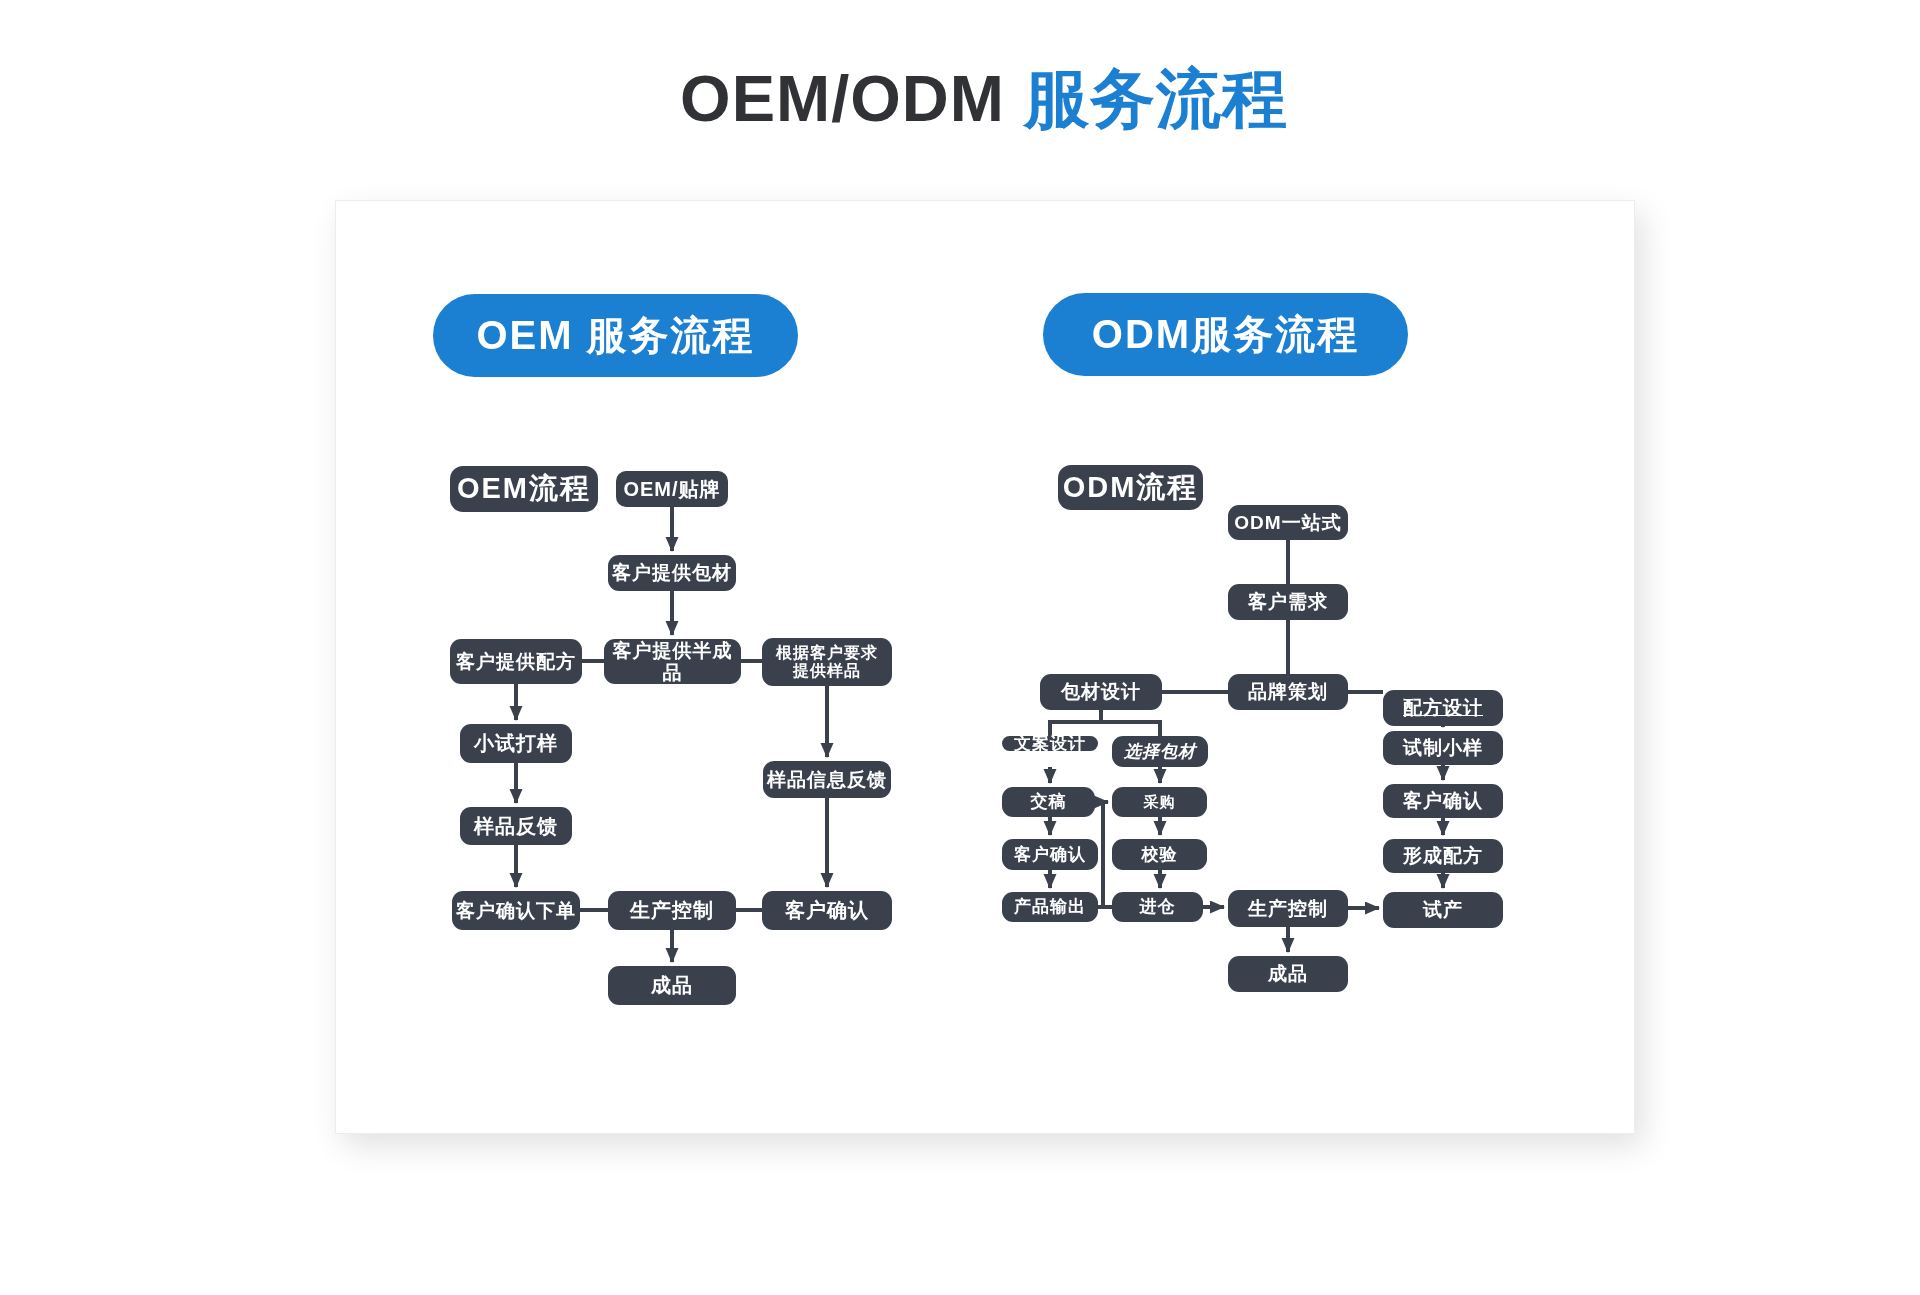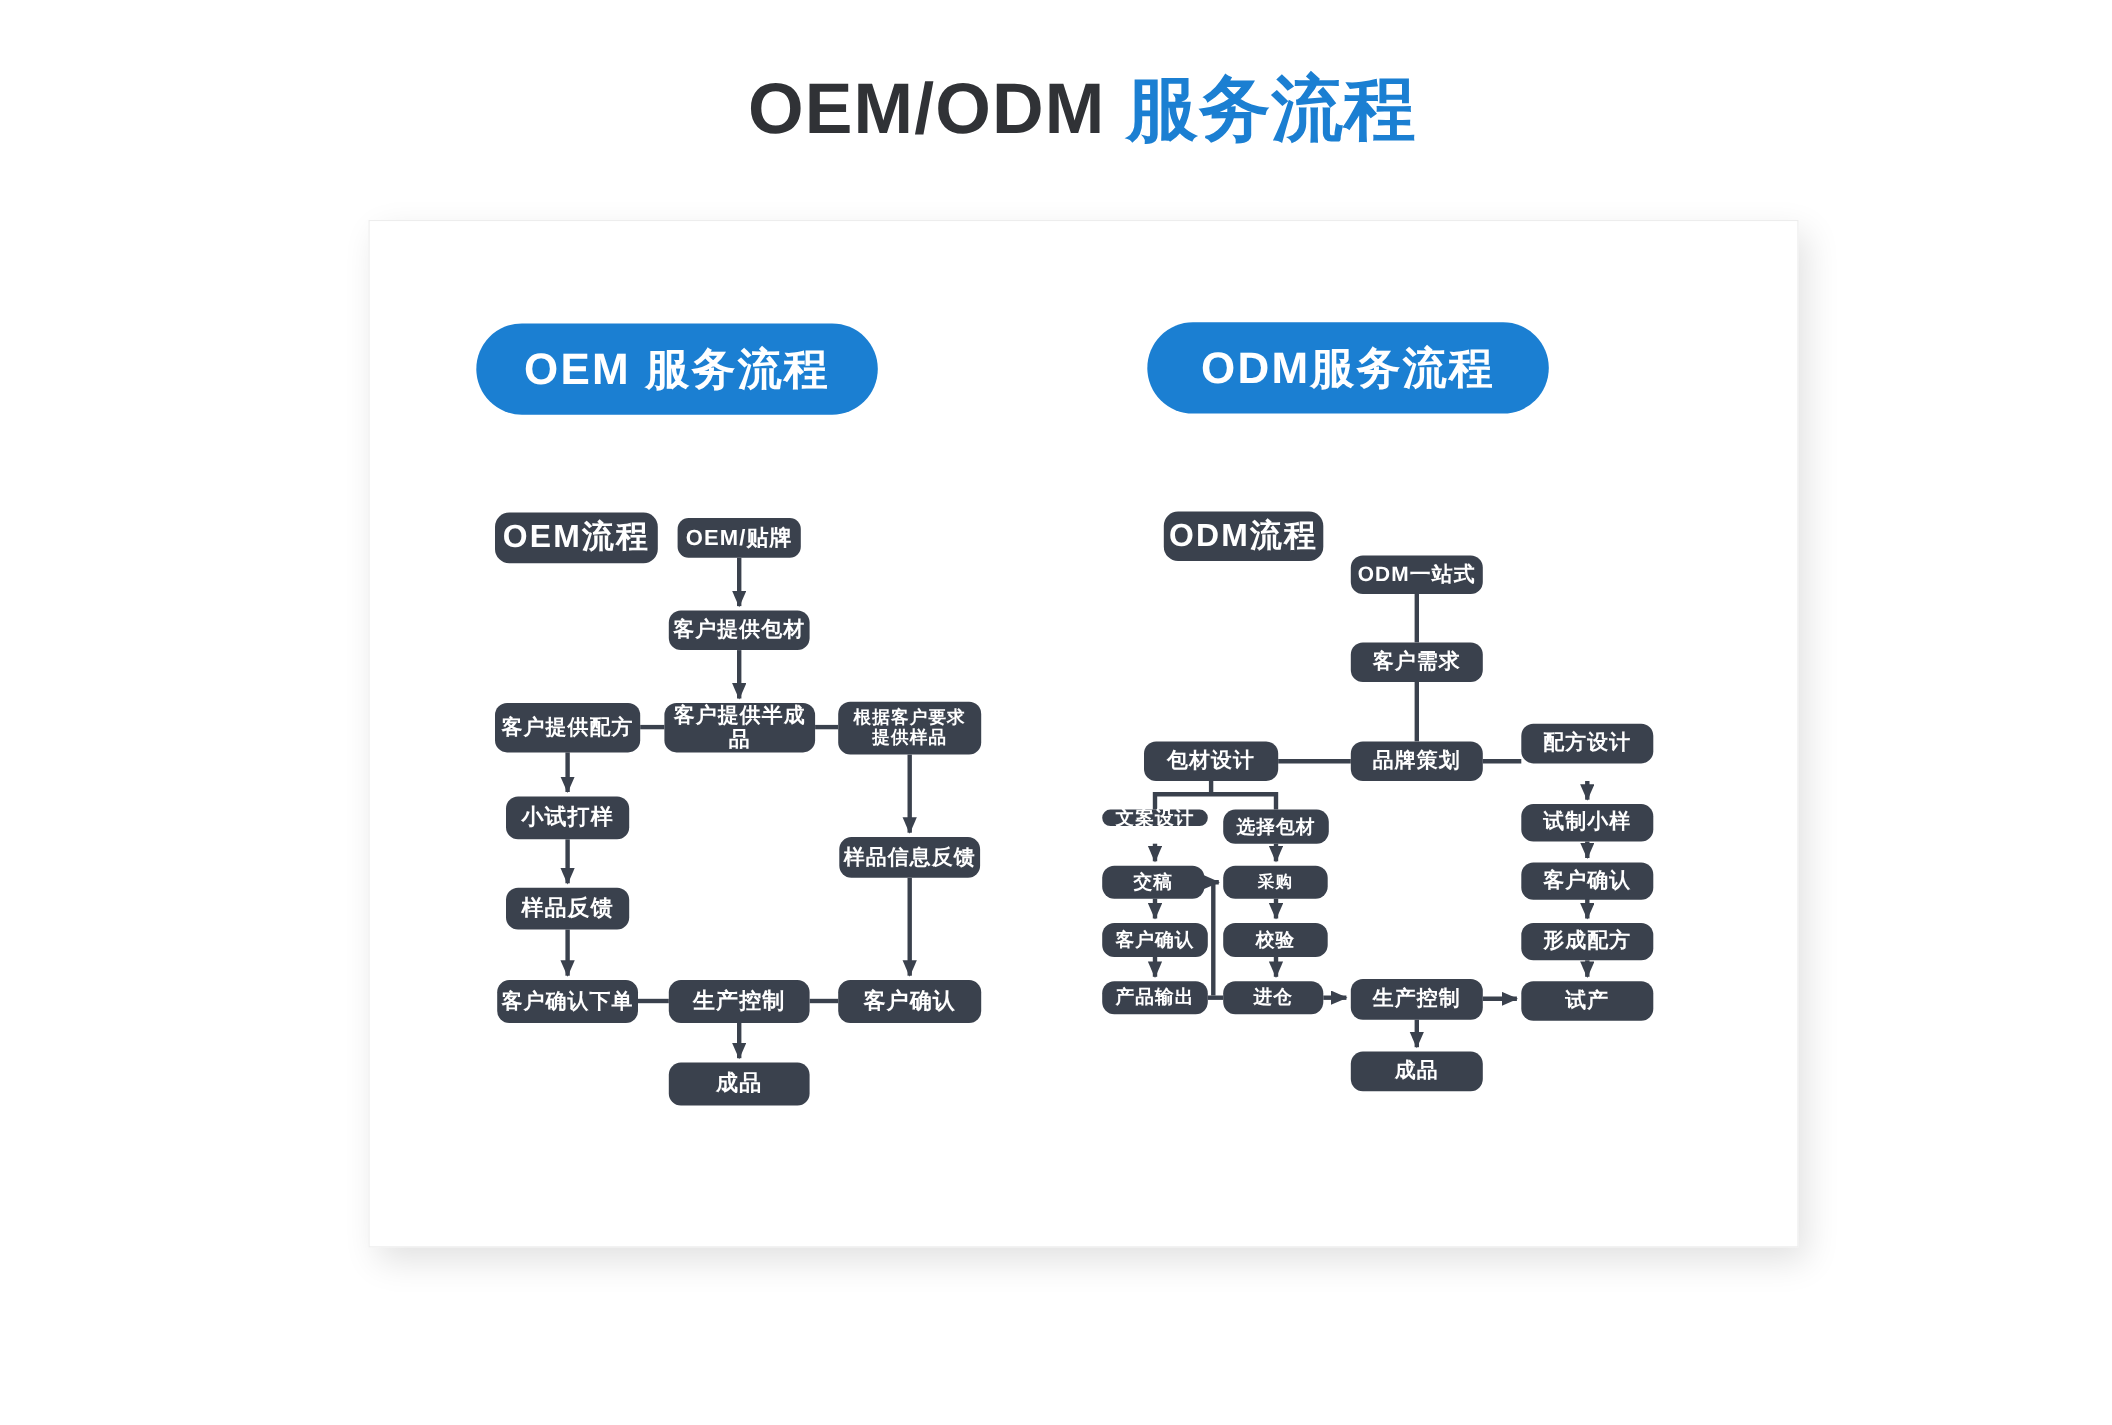--- a/index.html
+++ b/index.html
@@ -95,23 +95,23 @@
       <div class="node" style="left: 763px; top: 761px; width: 128px; height: 37px; font-size: 19px;">样品信息反馈</div>
       <div class="node" style="left: 452px; top: 891px; width: 128px; height: 39px; font-size: 19px;">客户确认下单</div>
       <div class="node" style="left: 608px; top: 891px; width: 128px; height: 39px; font-size: 20px;">生产控制</div>
       <div class="node" style="left: 762px; top: 891px; width: 130px; height: 39px; font-size: 20px;">客户确认</div>
       <div class="node" style="left: 608px; top: 966px; width: 128px; height: 39px; font-size: 20px;">成品</div>
       <div class="node tag" style="left: 1058px; top: 465px; width: 145px; height: 45px; font-size: 29px;">ODM流程</div>
       <div class="node" style="left: 1228px; top: 505px; width: 120px; height: 35px; font-size: 19px;">ODM一站式</div>
       <div class="node" style="left: 1228px; top: 584px; width: 120px; height: 36px; font-size: 19px;">客户需求</div>
       <div class="node" style="left: 1228px; top: 674px; width: 120px; height: 36px; font-size: 19px;">品牌策划</div>
       <div class="node" style="left: 1040px; top: 674px; width: 122px; height: 36px; font-size: 19px;">包材设计</div>
-      <div class="node" style="left: 1383px; top: 658px; width: 120px; height: 36px; font-size: 19px;">配方设计</div>
+      <div class="node" style="left: 1383px; top: 690px; width: 120px; height: 36px; font-size: 19px; text-decoration: underline;">配方设计</div>
       <div class="node" style="left: 1002px; top: 736px; width: 96px; height: 15px; font-size: 17px;">文案设计</div>
-      <div class="node" style="left: 1112px; top: 736px; width: 96px; height: 31px; font-size: 17px;">选择包材</div>
+      <div class="node" style="left: 1112px; top: 736px; width: 96px; height: 31px; font-size: 17px; font-style: italic;">选择包材</div>
       <div class="node" style="left: 1002px; top: 787px; width: 93px; height: 30px; font-size: 17px;">交稿</div>
       <div class="node" style="left: 1112px; top: 787px; width: 95px; height: 30px; font-size: 15px;">采购</div>
       <div class="node" style="left: 1002px; top: 839px; width: 96px; height: 31px; font-size: 17px;">客户确认</div>
       <div class="node" style="left: 1112px; top: 839px; width: 95px; height: 31px; font-size: 17px;">校验</div>
       <div class="node" style="left: 1002px; top: 892px; width: 96px; height: 30px; font-size: 17px;">产品输出</div>
       <div class="node" style="left: 1112px; top: 892px; width: 91px; height: 30px; font-size: 17px;">进仓</div>
       <div class="node" style="left: 1228px; top: 890px; width: 120px; height: 37px; font-size: 19px;">生产控制</div>
       <div class="node" style="left: 1383px; top: 892px; width: 120px; height: 36px; font-size: 19px;">试产</div>
       <div class="node" style="left: 1228px; top: 956px; width: 120px; height: 36px; font-size: 19px;">成品</div>
       <div class="node" style="left: 1383px; top: 731px; width: 120px; height: 34px; font-size: 19px;">试制小样</div>

